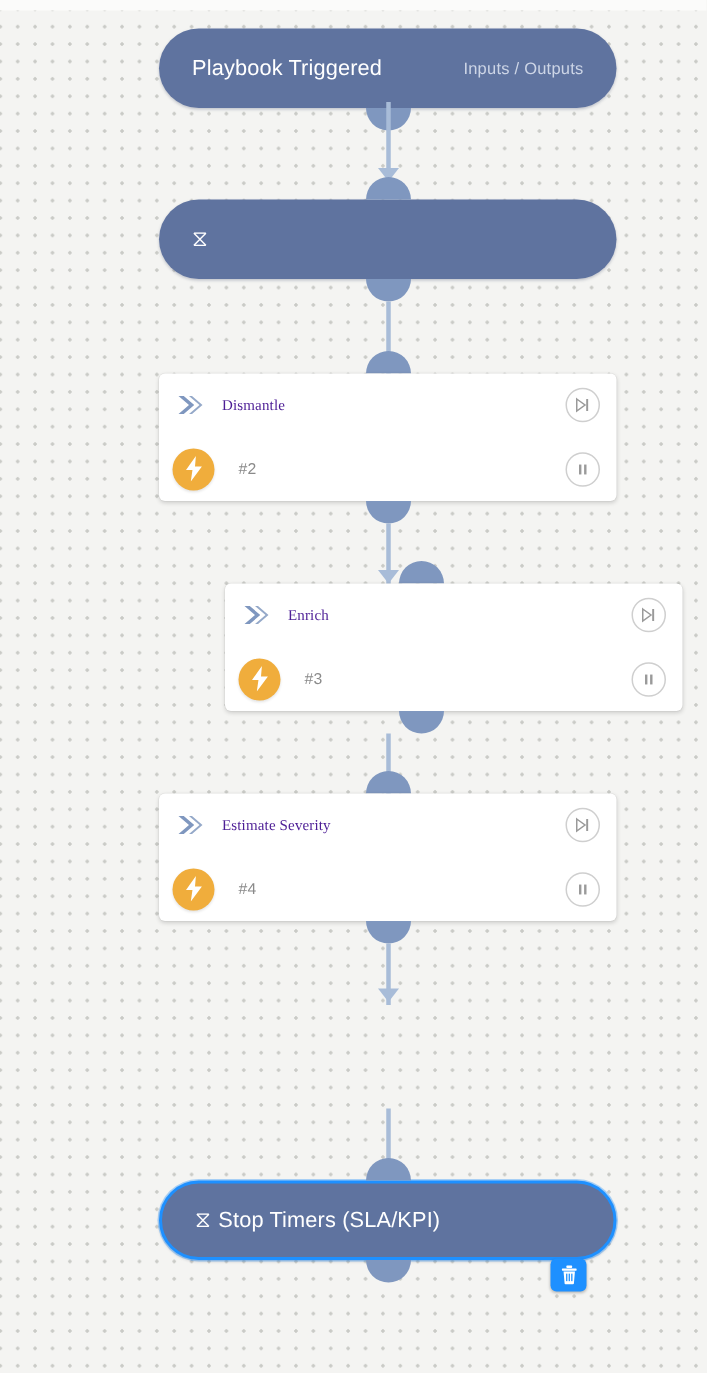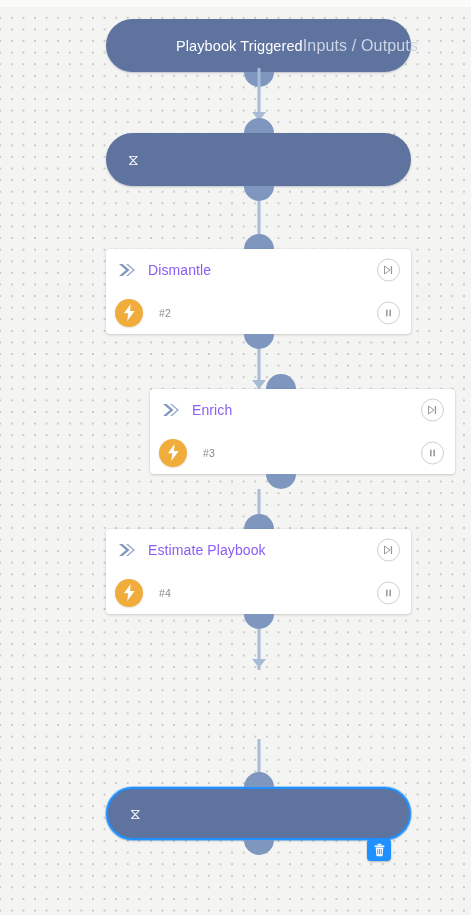--- a/index.html
+++ b/index.html
@@ -34,39 +34,39 @@
     box-shadow:0 1px 2px rgba(70,80,110,.30);
   }
   .pill.selected{
     border:2px solid #1e90ff;
     box-shadow:0 0 0 1px rgba(30,144,255,.35),0 1px 2px rgba(70,80,110,.30);
   }
   .pill-icon{
     font-size:15px;line-height:1;margin-right:5px;color:#ffffff;
     display:inline-block;transform:translateY(0px);
   }
-  .pill-title{font-size:14.5px;letter-spacing:.1px;white-space:nowrap;margin-left:48px;}
+  .pill-title{font-size:14.5px;letter-spacing:.1px;white-space:nowrap;}
   .pill-aux{
-    margin-left:auto;font-size:16px;color:#cdd5e6;letter-spacing:.15px;white-space:nowrap;
+    margin-left:auto;font-size:11px;color:#cdd5e6;letter-spacing:.15px;white-space:nowrap;
   }
 
   
   .card{
     box-sizing:border-box;
     width:305px;height:85px;
     background:#ffffff;
     border-radius:4px;
     box-shadow:0 1px 3px rgba(0,0,0,.16),0 0 0 .5px rgba(0,0,0,.04);
     position:relative;
   }
   .card-row{height:42.5px;display:flex;align-items:center;position:relative;}
   .card-row.top{border-bottom:0;}
   .chev{width:42px;display:flex;align-items:center;justify-content:center;}
   .chev svg{display:block;}
-  .card-title{font-size:14px;color:#8b5cf6;letter-spacing:.1px;}
+  .card-title{font-size:10px;color:#4c1d95;letter-spacing:.1px;font-family:Liberation Serif, serif;}
   .bolt{
     position:absolute;left:9px;top:50%;transform:translateY(-50%);
     width:28px;height:28px;border-radius:50%;
     background:#f0ad3c;
     display:flex;align-items:center;justify-content:center;
     box-shadow:0 1px 2px rgba(0,0,0,.12);
   }
   .bolt svg{display:block;}
   .card-sub{font-size:10.5px;color:#8a8a8a;margin-left:53px;letter-spacing:.2px;}
   .ctrl{
@@ -217,21 +217,21 @@
   <div class="node" style="left:106px;top:529px;">
     <div class="port in" style="top:-15px;"></div>
     <div class="card">
       <div class="card-row top">
         <span class="chev">
           <svg width="20" height="16" viewBox="0 0 20 16">
             <path d="M2 2 L9 8 L2 14 L5.5 14 L12.5 8 L5.5 2 Z" fill="#7f97bf"></path>
             <path d="M9 2 L16 8 L9 14 L11 14 L18 8 L11 2 Z" fill="#95a9c9"></path>
           </svg>
         </span>
-        <span class="card-title">Estimate Playbook</span>
+        <span class="card-title">Estimate Severity</span>
         <span class="ctrl">
           <svg width="11" height="11" viewBox="0 0 11 11">
             <path d="M1.5 1.5 L7 5.5 L1.5 9.5 Z" fill="none" stroke="#9a9a9a" stroke-width="1"></path>
             <rect x="7.8" y="1.5" width="1.3" height="8" fill="#9a9a9a"></rect>
           </svg>
         </span>
       </div>
       <div class="card-row">
         <span class="bolt">
           <svg width="13" height="17" viewBox="0 0 13 17">
@@ -254,20 +254,21 @@
   <div class="arrow" style="left:259px;top:659px;"></div>
 
 
   <div class="edge" style="left:259px;top:739px;height:47px;"></div>
   <div class="arrow" style="left:259px;top:777px;"></div>
 
   <div class="node" style="left:106px;top:787px;">
     <div class="port in" style="top:-15px;"></div>
     <div class="pill selected">
       <span class="pill-icon">⧖</span>
+      <span class="pill-title">Stop Timers (SLA/KPI)</span>
     </div>
     <div class="port out" style="top:53px;"></div>
     <div class="delete-btn" style="left:261px;top:52px;">
       <svg width="13" height="14" viewBox="0 0 13 14">
         <rect x="1.6" y="2.6" width="9.8" height="1.5" rx=".4" fill="#ffffff"></rect>
         <rect x="4.6" y="0.7" width="3.8" height="1.6" rx=".4" fill="#ffffff"></rect>
         <path d="M2.7 4.6 h7.6 l-.7 8.0 a.6 .6 0 0 1 -.6 .55 H4.0 a.6 .6 0 0 1 -.6 -.55 Z" fill="#ffffff"></path>
         <rect x="4.4" y="6.1" width=".85" height="5" fill="#1e90ff"></rect>
         <rect x="6.1" y="6.1" width=".85" height="5" fill="#1e90ff"></rect>
         <rect x="7.8" y="6.1" width=".85" height="5" fill="#1e90ff"></rect>

